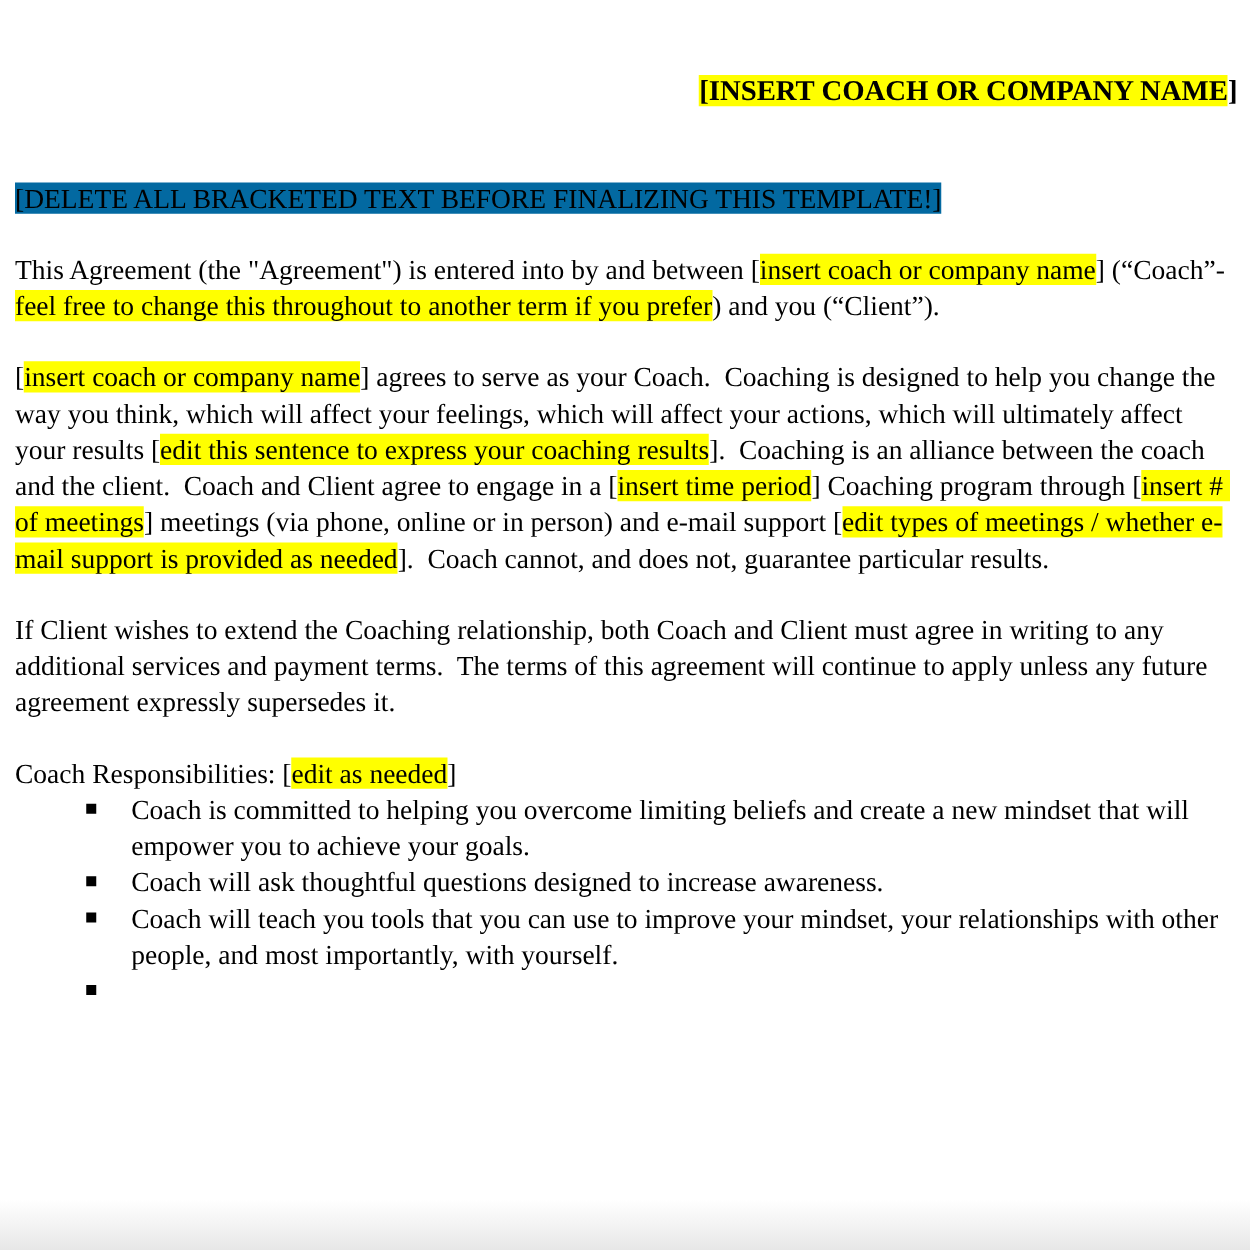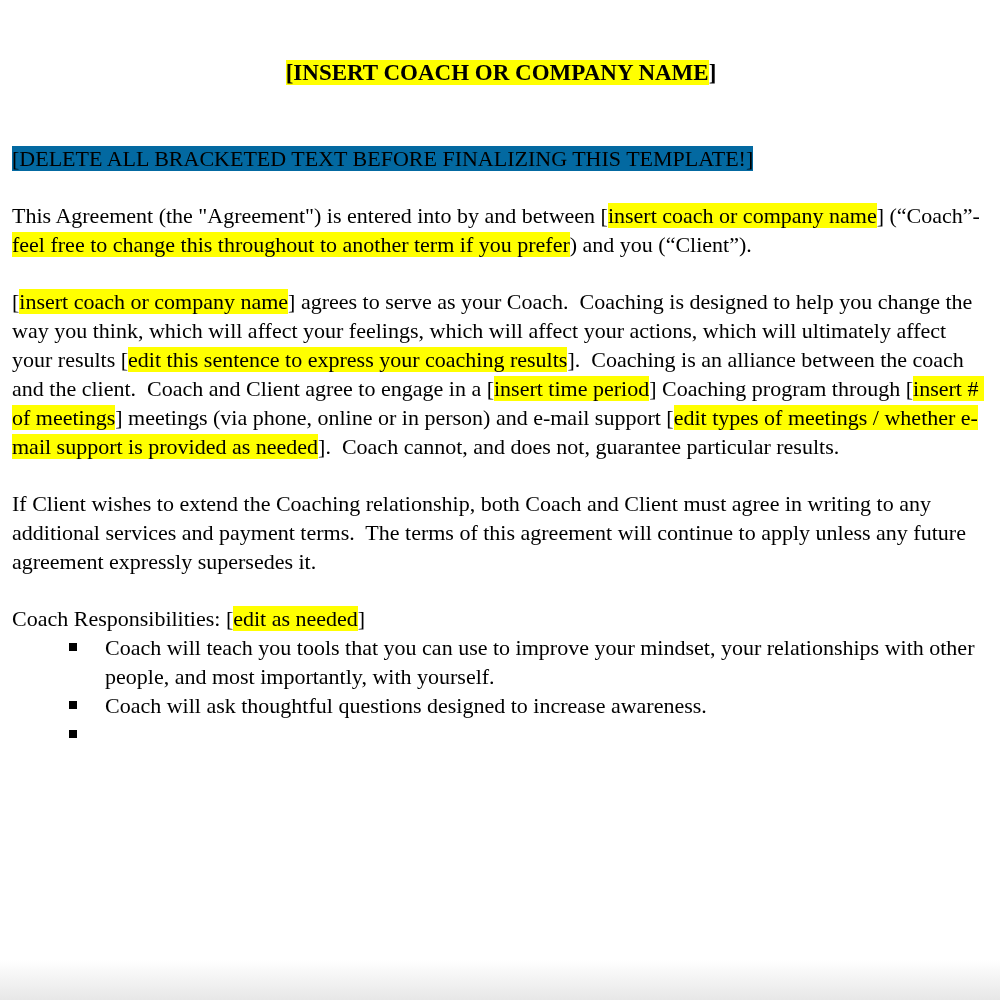--- a/index.html
+++ b/index.html
@@ -18,21 +18,21 @@
     color: #000000;
   }
   .page {
     box-sizing: border-box;
     width: 1000px;
     height: 1000px;
     padding: 58px 10px 0 12px;
   }
   .block { white-space: pre-wrap; }
   .title-line {
-    text-align: center;
+    text-align: right;
     font-weight: bold;
     font-size: 23px;
     line-height: 30px;
   }
   .spacer { height: 28px; }
   .hl-yellow { background: #ffff00; }
   .hl-green  { background: #0369a1; }
   .heading {
     font-weight: bold;
     padding-left: 38px;
@@ -71,19 +71,19 @@
       <div class="spacer"></div>
       <div class="block"><span class="hl-green">[DELETE ALL BRACKETED TEXT BEFORE FINALIZING THIS TEMPLATE!]</span></div>
       <div class="spacer"></div>
       <div class="block"><span>This Agreement (the "Agreement") is entered into by and between [</span><span class="hl-yellow">insert coach or company name</span><span>] (“Coach”- </span><span class="hl-yellow">feel free to change this throughout to another term if you prefer</span><span>) and you (“Client”).</span></div>
       <div class="spacer"></div>
       <div class="block"><span>[</span><span class="hl-yellow">insert coach or company name</span><span>] agrees to serve as your Coach.  Coaching is designed to help you change the way you think, which will affect your feelings, which will affect your actions, which will ultimately affect your results [</span><span class="hl-yellow">edit this sentence to express your coaching results</span><span>].  Coaching is an alliance between the coach and the client.  Coach and Client agree to engage in a [</span><span class="hl-yellow">insert time period</span><span>] Coaching program through [</span><span class="hl-yellow">insert # of meetings</span><span>] meetings (via phone, online or in person) and e-mail support [</span><span class="hl-yellow">edit types of meetings / whether e-mail support is provided as needed</span><span>].  Coach cannot, and does not, guarantee particular results.</span></div>
       <div class="spacer"></div>
       <div class="block"><span>If Client wishes to extend the Coaching relationship, both Coach and Client must agree in writing to any additional services and payment terms.  The terms of this agreement will continue to apply unless any future agreement expressly supersedes it.</span></div>
       <div class="spacer"></div>
       <div class="block"><span>Coach Responsibilities: [</span><span class="hl-yellow">edit as needed</span><span>]</span></div>
-      <div class="block bullet"><span class="marker"></span></div>
+      <div class="block bullet"><span class="marker"></span><span>Coach is committed to helping you overcome limiting beliefs and create a new mindset that will empower you to achieve your goals.</span></div>
+      <div class="block bullet"><span class="marker"></span><span>Coach will ask thoughtful questions designed to increase awareness.</span></div>
       <div class="block bullet"><span class="marker"></span><span>Coach will teach you tools that you can use to improve your mindset, your relationships with other people, and most importantly, with yourself.</span></div>
-      <div class="block bullet"><span class="marker"></span><span>Coach will ask thoughtful questions designed to increase awareness.</span></div>
       <div class="block bullet"><span class="marker"></span></div>
     </div>
 </div>
 <div class="bottom-fade"></div>
 
 </body></html>

